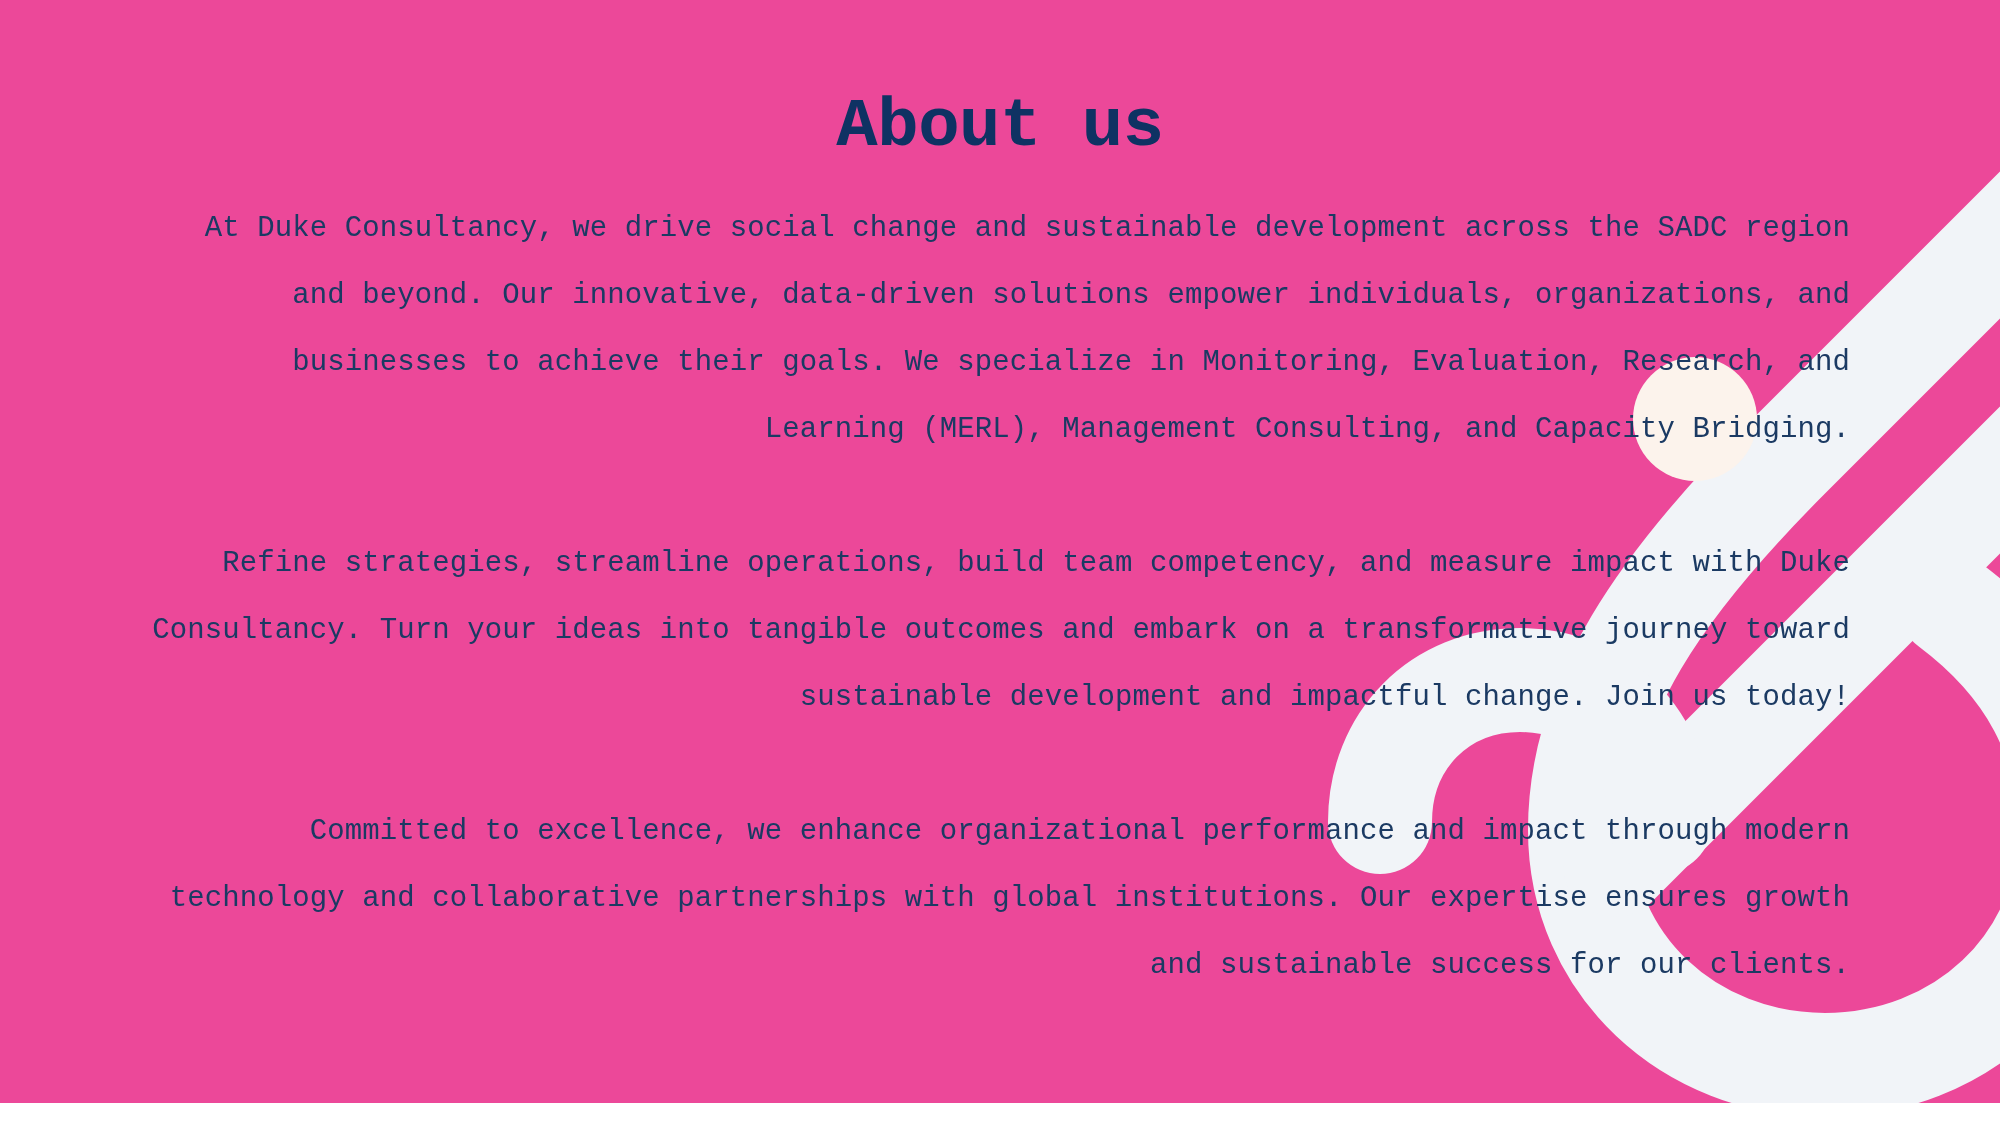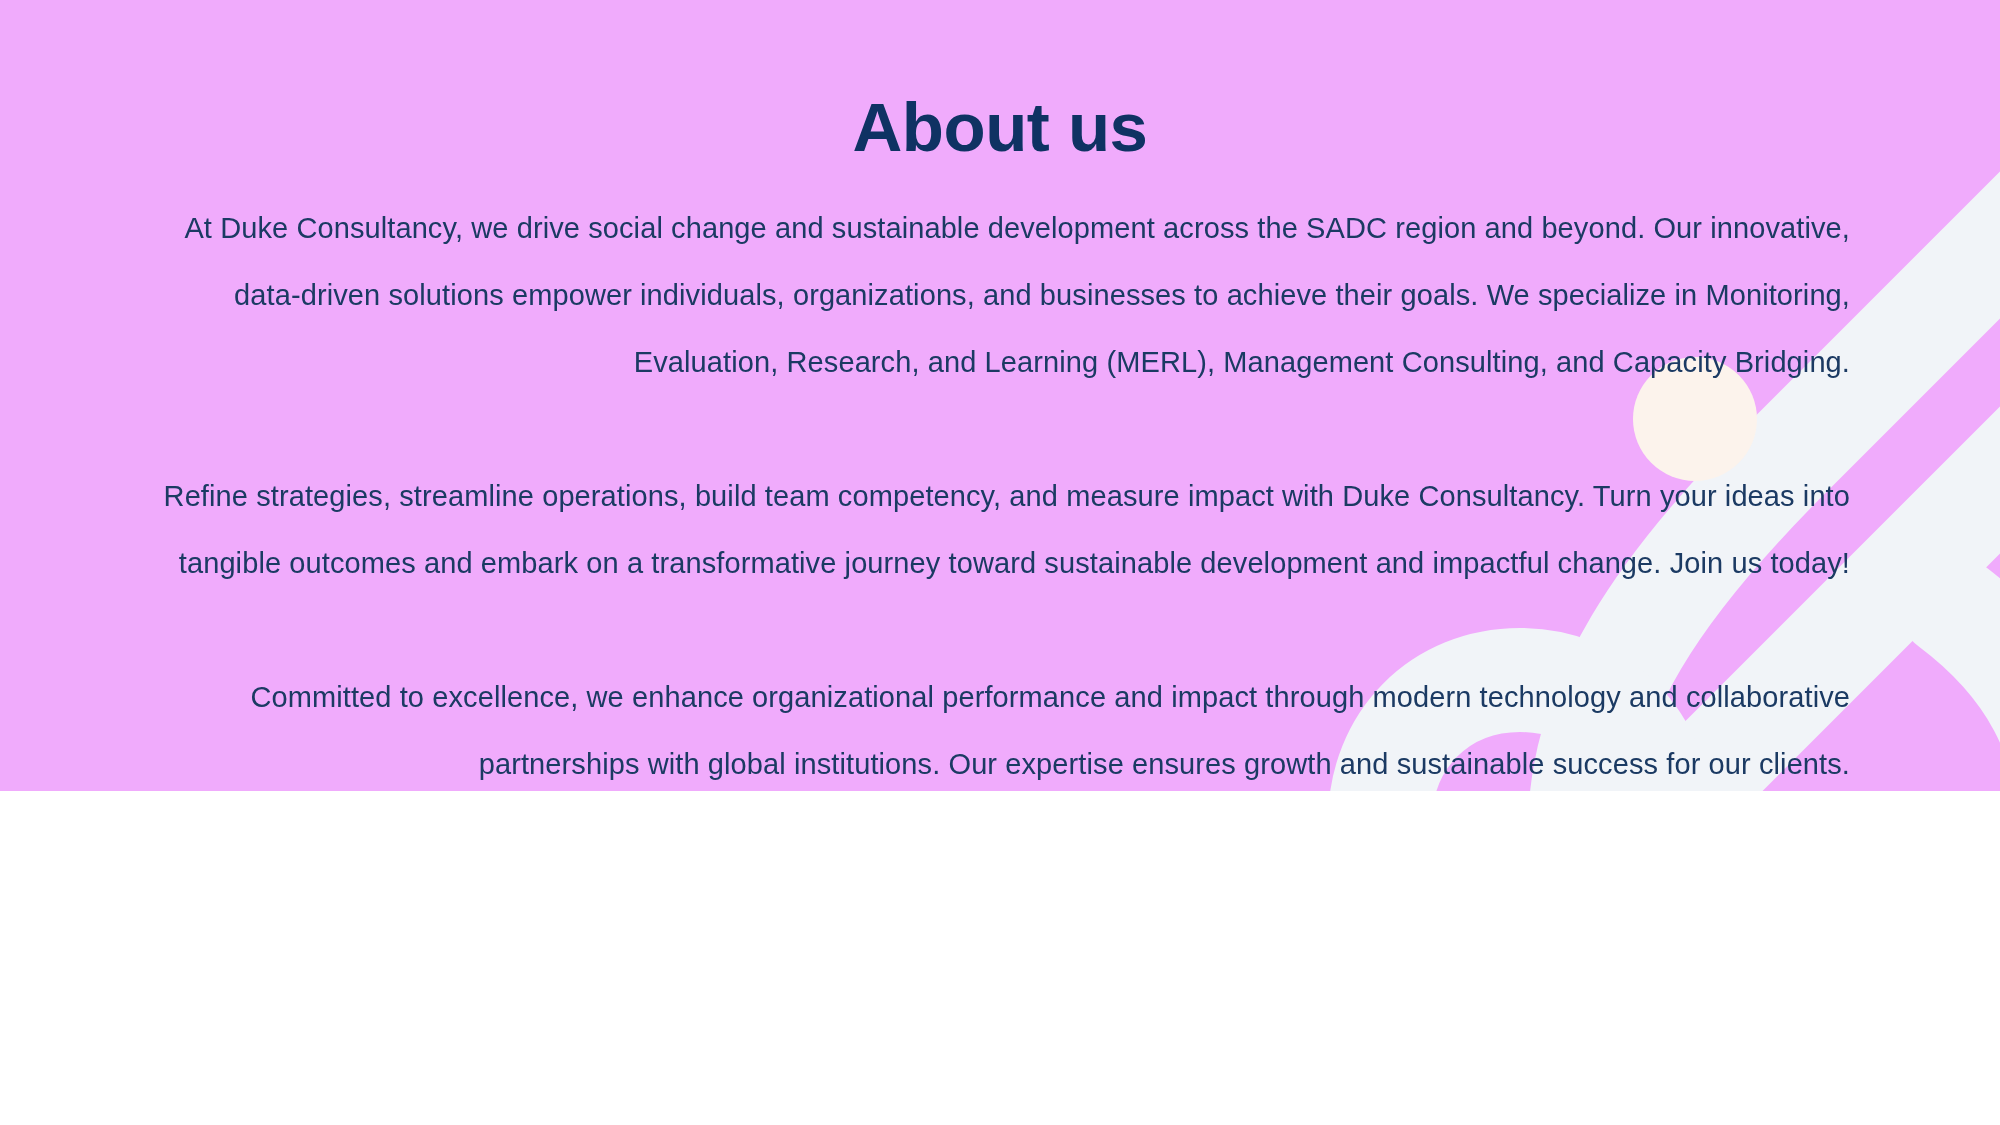--- a/index.html
+++ b/index.html
@@ -8,23 +8,23 @@
   html, body {
     width:2000px;
     height:1125px;
     background:#FFFFFF;
     overflow:hidden;
   }
 
   #stage {
     position:relative;
     width:2000px;
-    height:791px;
-    background:#f0abfc;
-    font-family:Liberation Sans, sans-serif;
+    height:1103px;
+    background:#ec4899;
+    font-family:Liberation Mono, monospace;
     overflow:hidden;
   }
 
   
   #watermark {
     position:absolute;
     top:0; left:0;
     width:2000px;
     height:1125px;
     pointer-events:none;

